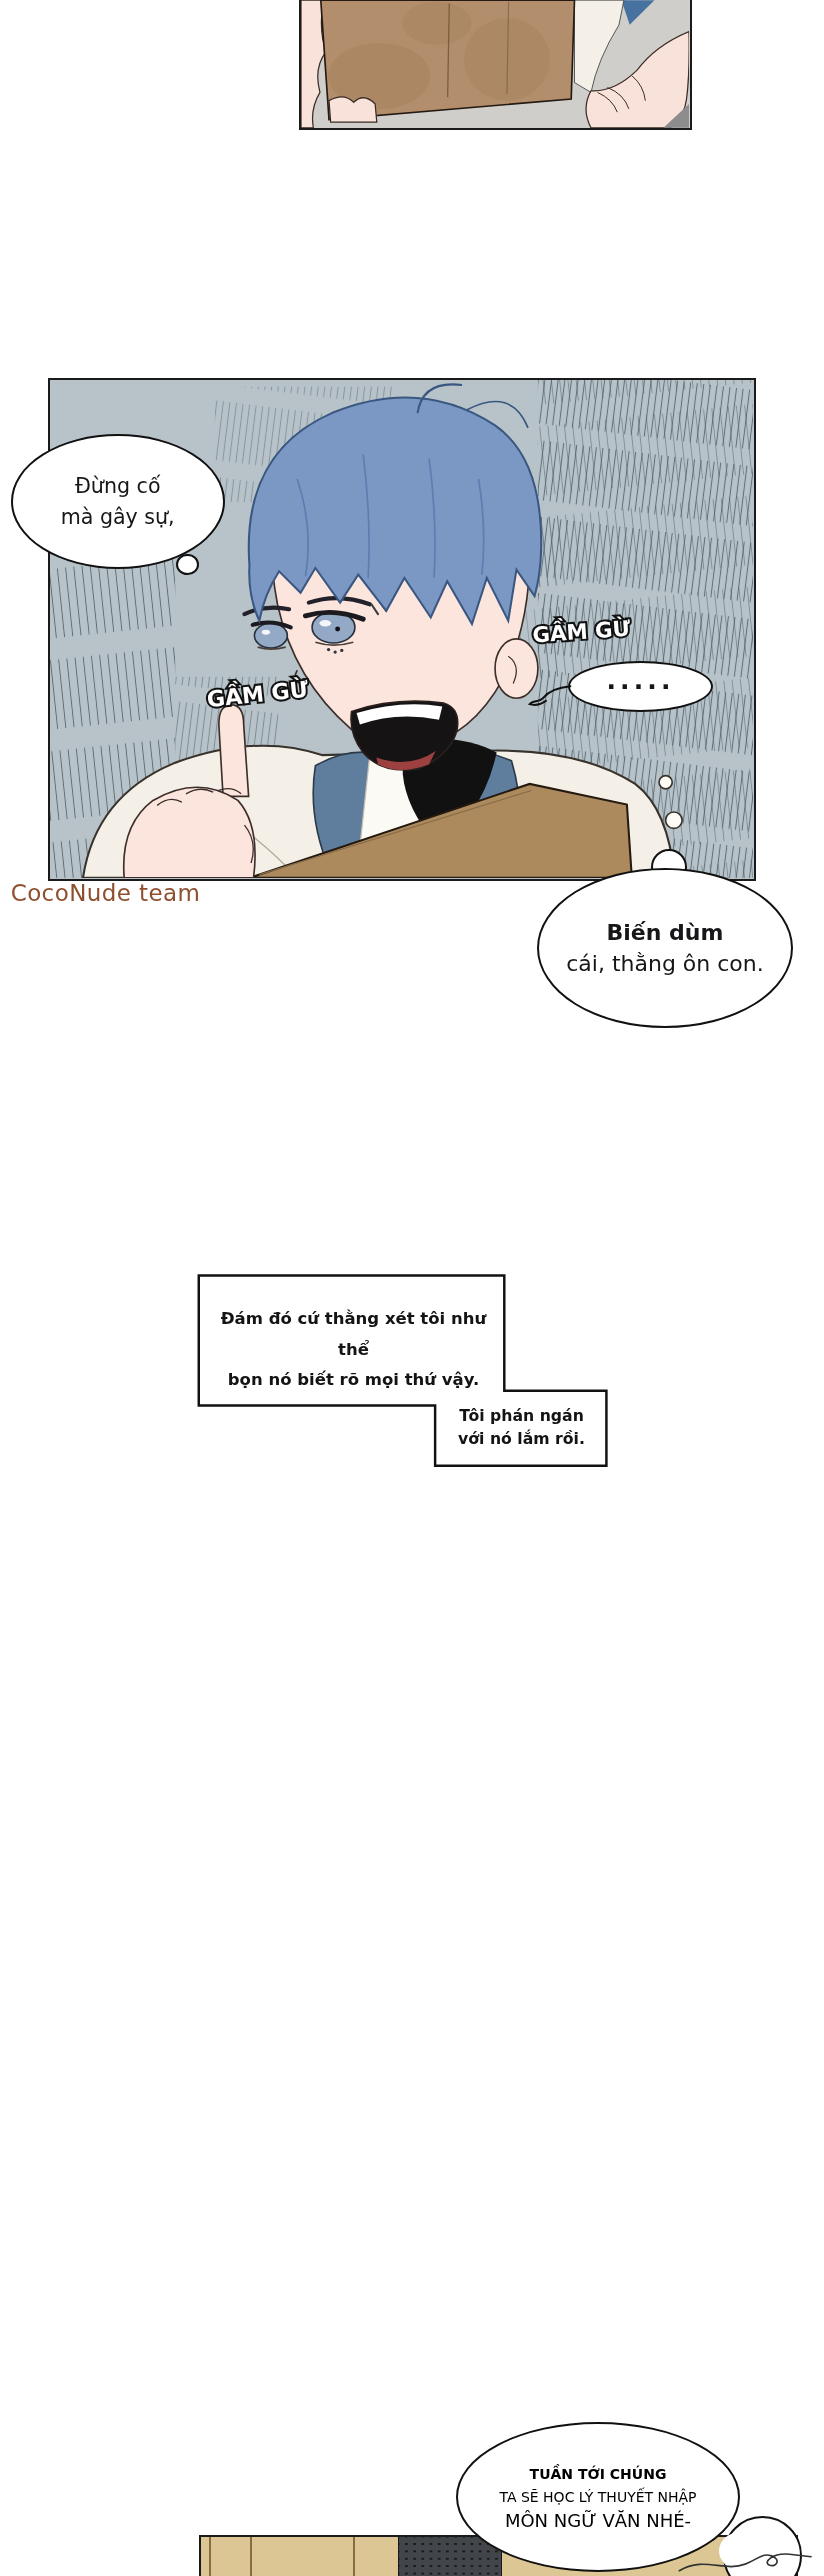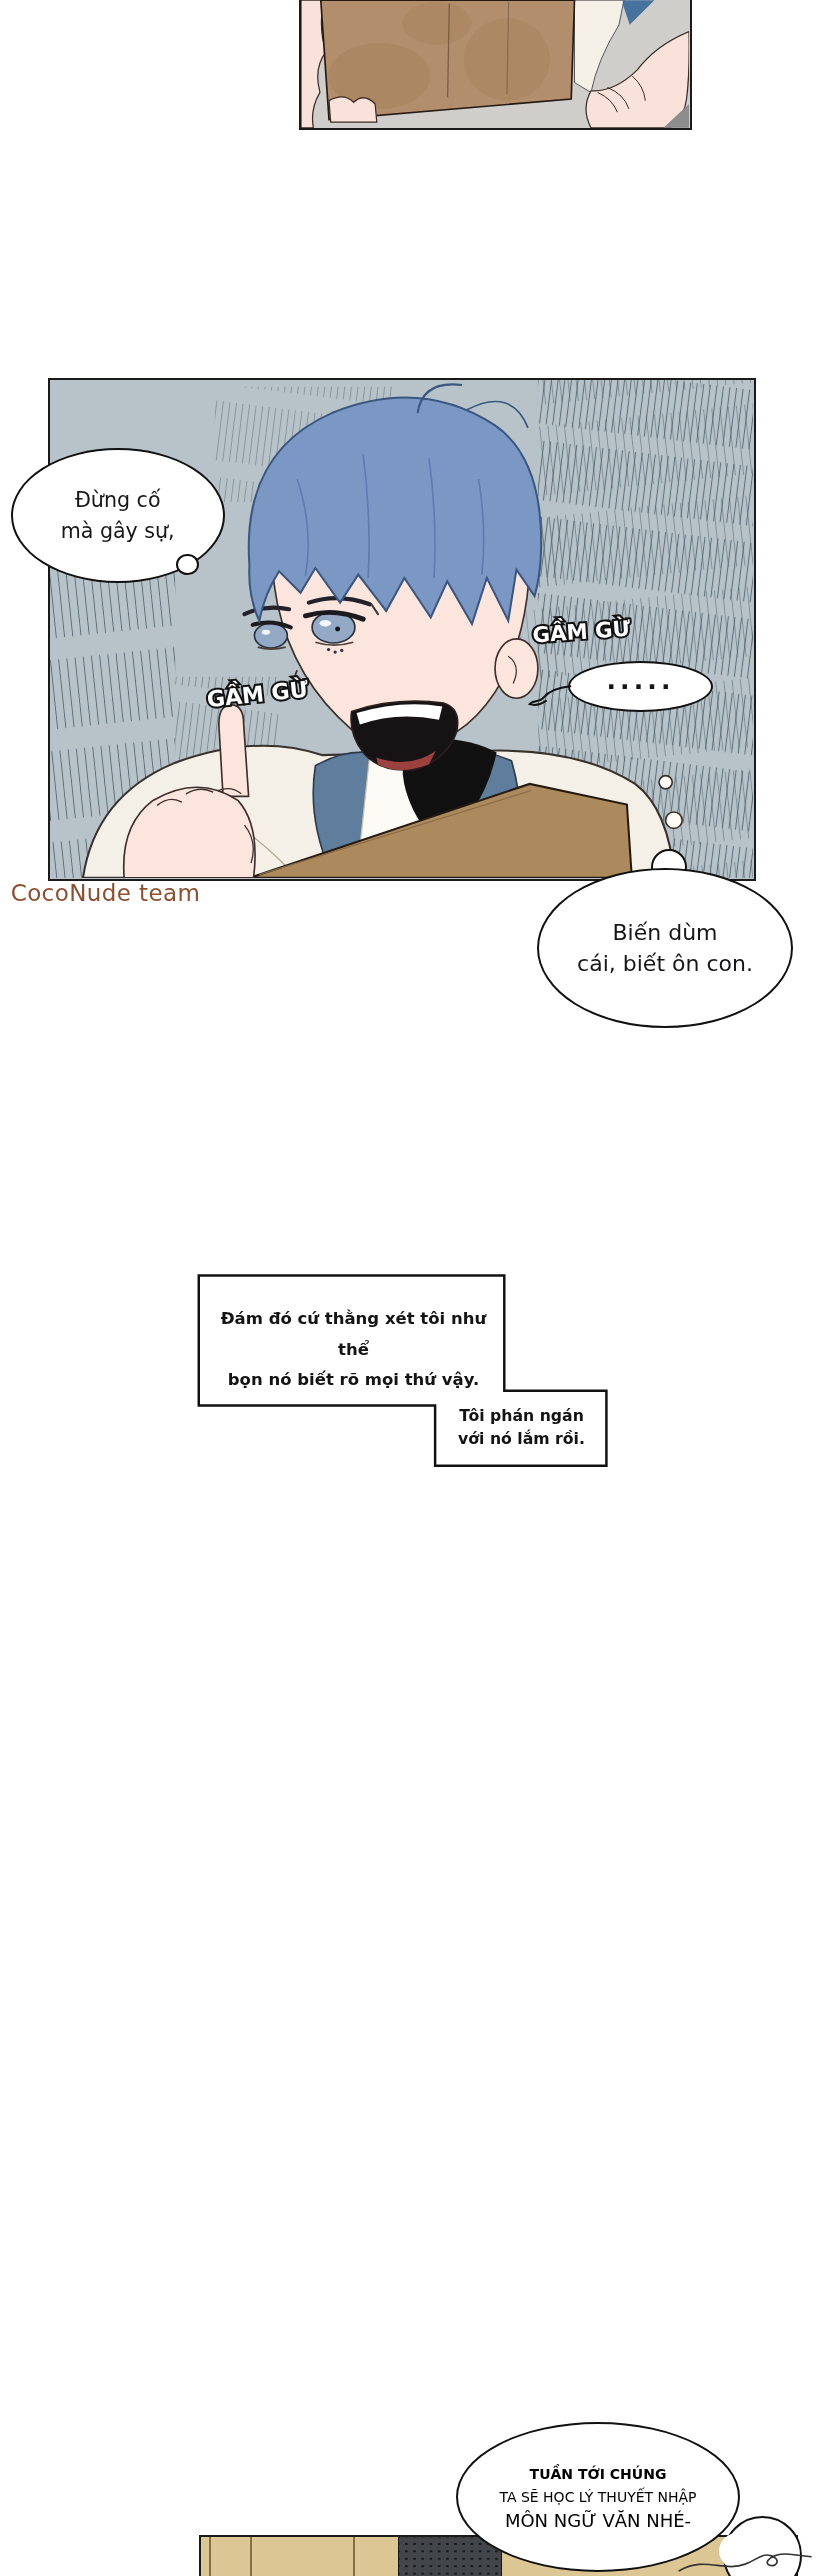--- a/index.html
+++ b/index.html
@@ -127,21 +127,21 @@
 
       <g>
         <path d="M210,505 L205,420 Q204,394 220,394 Q235,394 235,418 L241,505 Z" fill="#fbe5dd" stroke="#3c2f2b" stroke-width="2"></path>
         <path d="M90,604 Q85,540 125,510 Q180,478 228,510 Q255,540 247,604 Z" fill="#fbe5dd" stroke="#3c2f2b" stroke-width="2"></path>
         <path d="M130,516 Q145,504 160,512 M165,502 Q182,492 198,500 M204,498 Q220,492 232,502" fill="none" stroke="#3c2f2b" stroke-width="1.6"></path>
         <path d="M236,540 Q252,560 244,586" fill="none" stroke="#3c2f2b" stroke-width="1.6"></path>
       </g>
     </svg>
   </div>
 
-  <div class="bubble" style="left:10.7px;top:448px;width:214px;height:135px;">
+  <div class="bubble" style="left:10.7px;top:434px;width:214px;height:135px;">
     <div class="ln">Đừng cố</div>
     <div class="ln">mà gây sự,</div>
   </div>
   <div class="smallcircle" style="left:176px;top:554px;width:23px;height:21.4px;"></div>
 
   <svg class="growl" style="left:204px;top:674px;" width="107" height="41" viewBox="0 0 130 50">
     <text x="65" y="34" text-anchor="middle" font-size="27" font-weight="bold" fill="#ffffff" stroke="#111" stroke-width="5" paint-order="stroke" transform="rotate(-6 65 25)" font-family="DejaVu Sans, sans-serif">GẦM GỪ</text>
   </svg>
 
   <svg class="growl" style="left:528px;top:612px;" width="107" height="41" viewBox="0 0 130 50">
@@ -152,22 +152,22 @@
     <div style="font-size:25px;font-weight:bold;letter-spacing:4.1px;color:#151515;line-height:25px;">·····</div>
   </div>
   <svg class="growl" style="left:526px;top:683px;" width="48" height="26" viewBox="0 0 58 32">
     <path d="M54,4 C34,6 26,12 21,18 C16,24 8,21 4,26 C10,28 18,26 24,22" fill="none" stroke="#111" stroke-width="2.5" stroke-linecap="round"></path>
   </svg>
 
   <div class="credit" style="left:10.7px;top:880px;">CocoNude team</div>
 
   <div class="smallcircle" style="left:651px;top:849px;width:36px;height:36px;"></div>
   <div class="bubble" style="left:537px;top:868px;width:256px;height:160px;">
-    <div class="ln" style="font-size:22px;">Biến dùm</div>
-    <div class="ln" style="font-size:22px;">cái, biết ôn con.</div>
+    <div class="ln" style="font-size:22px;font-weight:bold;">Biến dùm</div>
+    <div class="ln" style="font-size:22px;">cái, thằng ôn con.</div>
   </div>
   <div class="patch" style="left:658px;top:870px;width:23px;height:13px;"></div>
 
   <svg class="abs" style="left:196px;top:1273px;z-index:5;" width="414" height="196" viewBox="0 0 502 238">
     <path d="M3,3 L374,3 L374,143 L498,143 L498,234 L290,234 L290,161 L3,161 Z" fill="#ffffff" stroke="#111" stroke-width="3"></path>
   </svg>
   <div class="captxt" style="left:209px;top:1304px;width:289px;font-size:16.5px;line-height:30.5px;">
     <div>Đám đó cứ thằng xét tôi như thể</div>
     <div>bọn nó biết rõ mọi thứ vậy.</div>
   </div>

